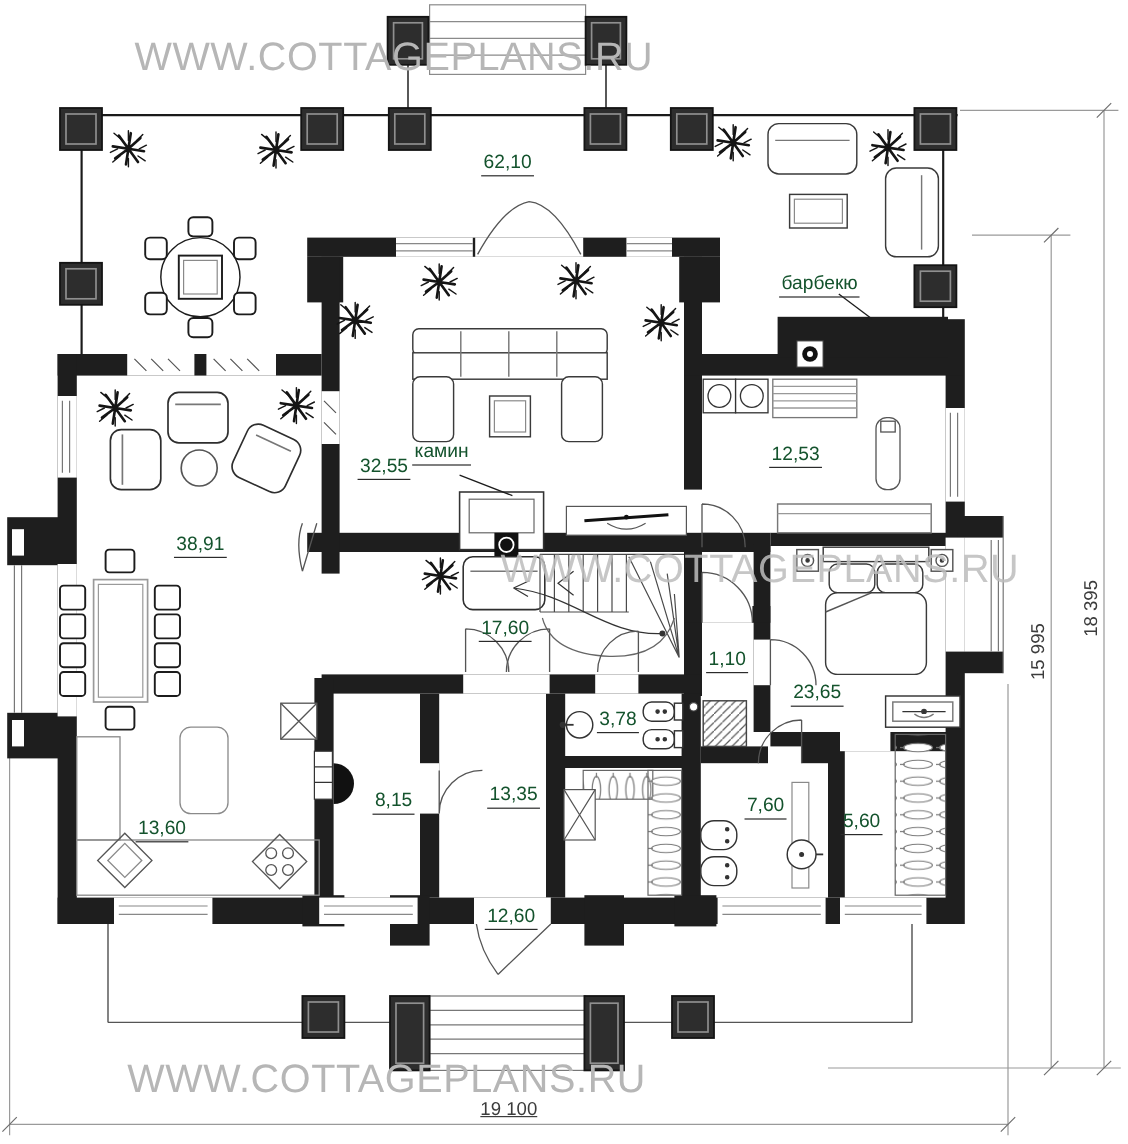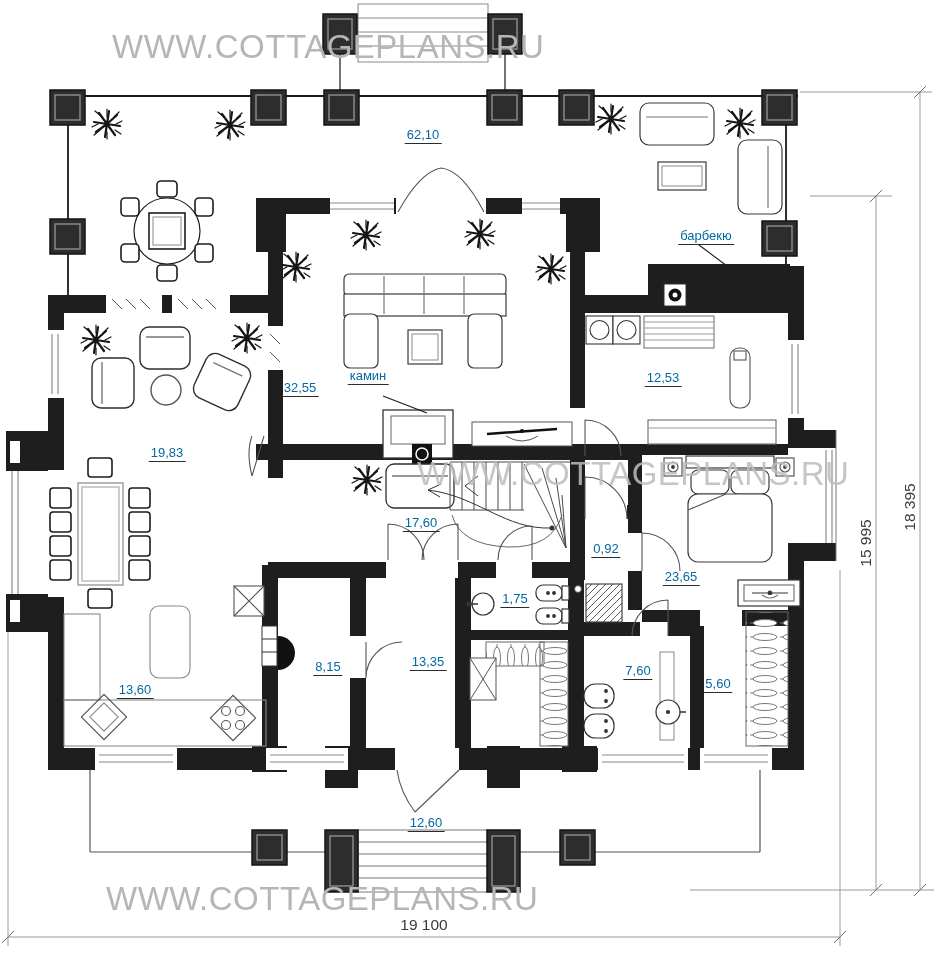--- a/index.html
+++ b/index.html
@@ -3,28 +3,28 @@
 <meta charset="utf-8">
 <style>
   html,body{margin:0;padding:0;background:#ffffff;}
   .plan-container{
     position:relative;width:940px;height:953px;background:#ffffff;overflow:hidden;
     font-family:"Liberation Sans", sans-serif;
   }
   .plan-svg{position:absolute;left:0;top:0;}
   .rlabel{
     position:absolute;transform:translate(-50%,0);
-    font-size:13px;color:#0369a1;white-space:nowrap;
+    font-size:16px;color:#14532d;white-space:nowrap;
     border-bottom:1.4px solid #2b2b2b;padding:0 2px 1px 2px;line-height:1.05;
     z-index:3;
   }
   .dim-label{
     position:absolute;font-size:15.5px;color:#3c3c3c;white-space:nowrap;z-index:3;
   }
-  .dim-h{transform:translate(-50%,-50%);}
+  .dim-h{transform:translate(-50%,-50%);text-decoration:underline;}
   .dim-v{transform:translate(-50%,-50%) rotate(-90deg);}
   .watermark{
     position:absolute;font-size:33px;font-weight:400;letter-spacing:0.5px;
     color:#b6b6b6;white-space:nowrap;z-index:4;line-height:1;
   }
   .watermark.mid{color:#bdbdbd;opacity:0.85;}
 </style>
 </head>
 <body>
 
@@ -404,35 +404,35 @@
         <use href="#plant" x="480" y="234"></use>
     <use href="#plant" x="296" y="267"></use>
         <use href="#plant" x="551" y="269"></use>
     <use href="#plant" x="96" y="340"></use>
         <use href="#plant" x="247" y="338"></use>
     <use href="#plant" x="367" y="480"></use>
   </g>
 </svg>
 
 <div class="rlabel" style="left:423px;top:128px">62,10</div>
-<div class="rlabel" style="left:300px;top:381px">32,55</div>
+<div class="rlabel" style="left:320px;top:381px">32,55</div>
 <div class="rlabel" style="left:368px;top:369px">камин</div>
-<div class="rlabel" style="left:706px;top:229px">барбекю</div>
+<div class="rlabel" style="left:683px;top:229px">барбекю</div>
 <div class="rlabel" style="left:663px;top:371px">12,53</div>
-<div class="rlabel" style="left:167px;top:446px">19,83</div>
+<div class="rlabel" style="left:167px;top:446px">38,91</div>
 <div class="rlabel" style="left:421px;top:516px">17,60</div>
-<div class="rlabel" style="left:606px;top:542px">0,92</div>
+<div class="rlabel" style="left:606px;top:542px">1,10</div>
 <div class="rlabel" style="left:681px;top:570px">23,65</div>
-<div class="rlabel" style="left:515px;top:592px">1,75</div>
+<div class="rlabel" style="left:515px;top:592px">3,78</div>
 <div class="rlabel" style="left:328px;top:660px">8,15</div>
 <div class="rlabel" style="left:428px;top:655px">13,35</div>
 <div class="rlabel" style="left:638px;top:664px">7,60</div>
 <div class="rlabel" style="left:718px;top:677px">5,60</div>
 <div class="rlabel" style="left:135px;top:683px">13,60</div>
-<div class="rlabel" style="left:426px;top:816px">12,60</div>
+<div class="rlabel" style="left:426px;top:756px">12,60</div>
 
 <div class="dim-label dim-h" style="left:424px;top:925px">19 100</div>
 <div class="dim-label dim-v" style="left:910px;top:507px">18 395</div>
 <div class="dim-label dim-v" style="left:866px;top:543px">15 995</div>
 
 <div class="watermark" style="left:112px;top:30px">WWW.COTTAGEPLANS.RU</div>
 <div class="watermark mid" style="left:417px;top:457px">WWW.COTTAGEPLANS.RU</div>
 <div class="watermark" style="left:106px;top:882px">WWW.COTTAGEPLANS.RU</div>
 
 </div>

